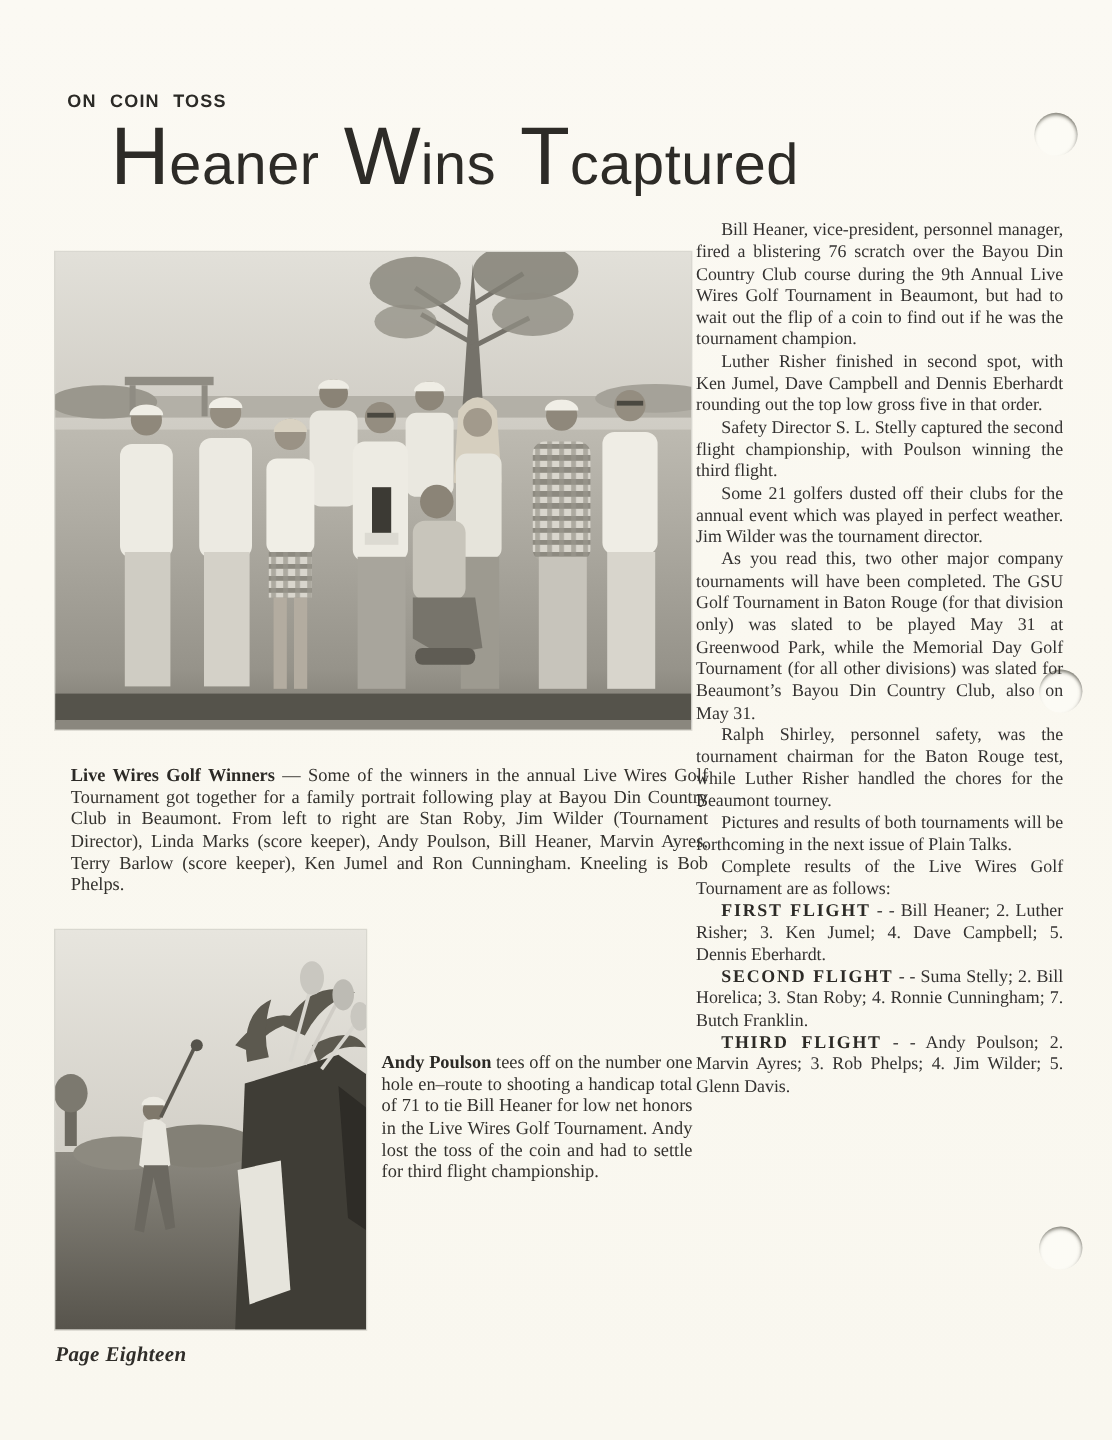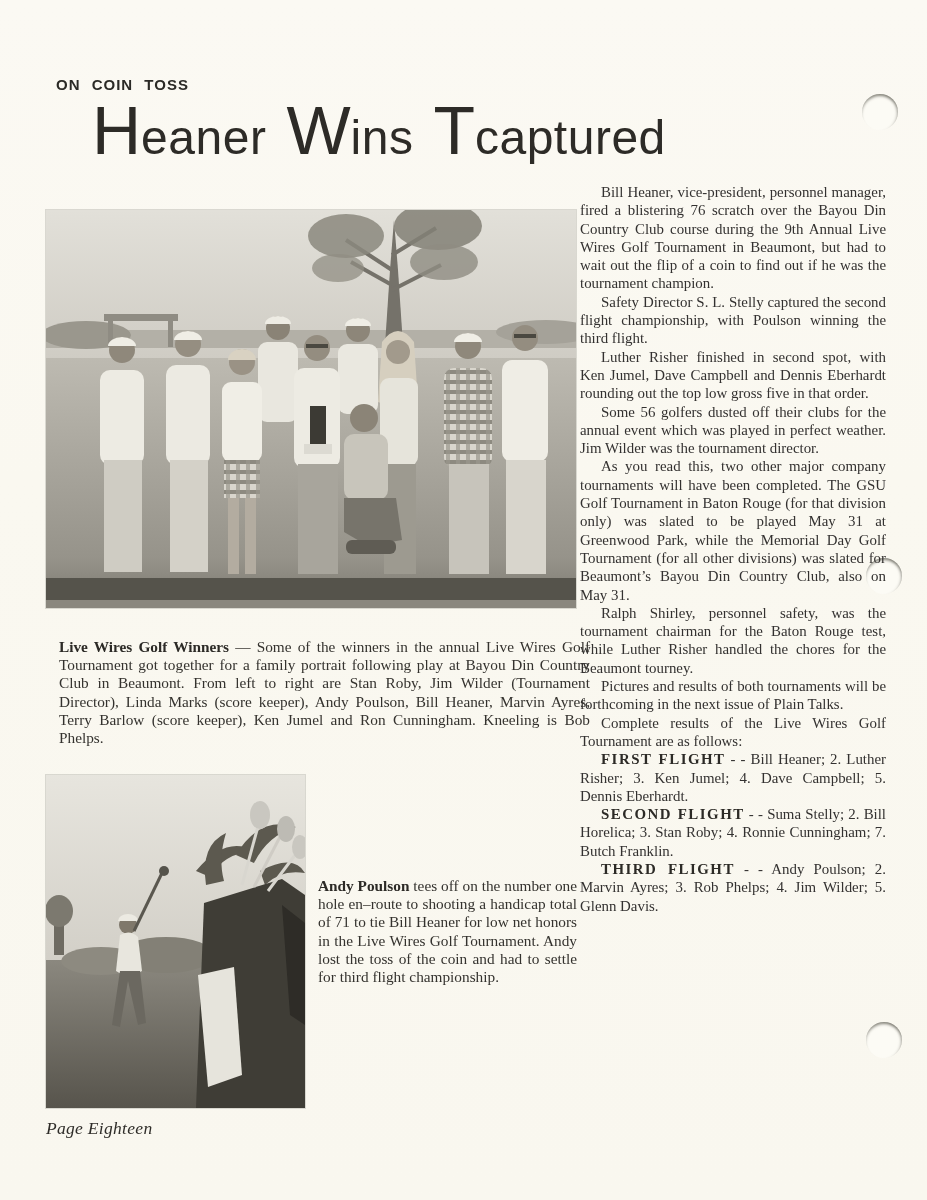--- a/index.html
+++ b/index.html
@@ -40,21 +40,21 @@
   
   .article{
     position:absolute;left:580px;top:183px;width:306px;
     font-size:14.9px;line-height:18.3px;text-align:justify;color:#333130;
   }
   .article p{margin:0;text-indent:21px;}
   .article .flight-lead{font-weight:700;letter-spacing:1.5px;color:#2c2a26;}
   
   .page-footer{
     position:absolute;left:46px;top:1118px;
-    font-style:italic;font-size:17.5px;color:#2f2d29;letter-spacing:0.3px;
+    font-style:italic;font-size:17.5px;color:#2f2d29;letter-spacing:0.3px;font-weight:bold;
   }
   
   .hole{
     position:absolute;width:36px;height:36px;border-radius:50%;
     background:#fcfbf5;
     box-shadow:inset 0 3px 3px -1px rgba(80,78,68,0.65), inset -3px 1px 3px -2px rgba(80,78,68,0.35);
   }
   .hole-1{left:862px;top:94px;}
   .hole-2{left:866px;top:558px;}
   .hole-3{left:866px;top:1022px;}
@@ -252,23 +252,23 @@
       </g>
     </svg>
   </div>
 
   <div class="caption caption-tee">
     <b>Andy Poulson</b><span> tees off on the number one hole en–route to shooting a handicap total of 71 to tie Bill Heaner for low net honors in the Live Wires Golf Tournament. Andy lost the toss of the coin and had to settle for third flight championship.</span>
   </div>
 
   <div class="article">
     <p><span>Bill Heaner, vice-president, personnel manager, fired a blistering 76 scratch over the Bayou Din Country Club course during the 9th Annual Live Wires Golf Tournament in Beaumont, but had to wait out the flip of a coin to find out if he was the tournament champion.</span></p>
+    <p><span>Luther Risher finished in second spot, with Ken Jumel, Dave Campbell and Dennis Eberhardt rounding out the top low gross five in that order.</span></p>
     <p><span>Safety Director S. L. Stelly captured the second flight championship, with Poulson winning the third flight.</span></p>
-    <p><span>Luther Risher finished in second spot, with Ken Jumel, Dave Campbell and Dennis Eberhardt rounding out the top low gross five in that order.</span></p>
-    <p><span>Some 56 golfers dusted off their clubs for the annual event which was played in perfect weather. Jim Wilder was the tournament director.</span></p>
+    <p><span>Some 21 golfers dusted off their clubs for the annual event which was played in perfect weather. Jim Wilder was the tournament director.</span></p>
     <p><span>As you read this, two other major company tournaments will have been completed. The GSU Golf Tournament in Baton Rouge (for that division only) was slated to be played May 31 at Greenwood Park, while the Memorial Day Golf Tournament (for all other divisions) was slated for Beaumont’s Bayou Din Country Club, also on May 31.</span></p>
     <p><span>Ralph Shirley, personnel safety, was the tournament chairman for the Baton Rouge test, while Luther Risher handled the chores for the Beaumont tourney.</span></p>
     <p><span>Pictures and results of both tournaments will be forthcoming in the next issue of Plain Talks.</span></p>
     <p><span>Complete results of the Live Wires Golf Tournament are as follows:</span></p>
     <p><b class="flight-lead">FIRST FLIGHT</b><span> - - Bill Heaner; 2. Luther Risher; 3. Ken Jumel; 4. Dave Campbell; 5. Dennis Eberhardt.</span></p>
     <p><b class="flight-lead">SECOND FLIGHT</b><span> - - Suma Stelly; 2. Bill Horelica; 3. Stan Roby; 4. Ronnie Cunningham; 7. Butch Franklin.</span></p>
     <p><b class="flight-lead">THIRD FLIGHT</b><span> - - Andy Poulson; 2. Marvin Ayres; 3. Rob Phelps; 4. Jim Wilder; 5. Glenn Davis.</span></p>
   </div>
 
   <div class="page-footer">Page Eighteen</div>

